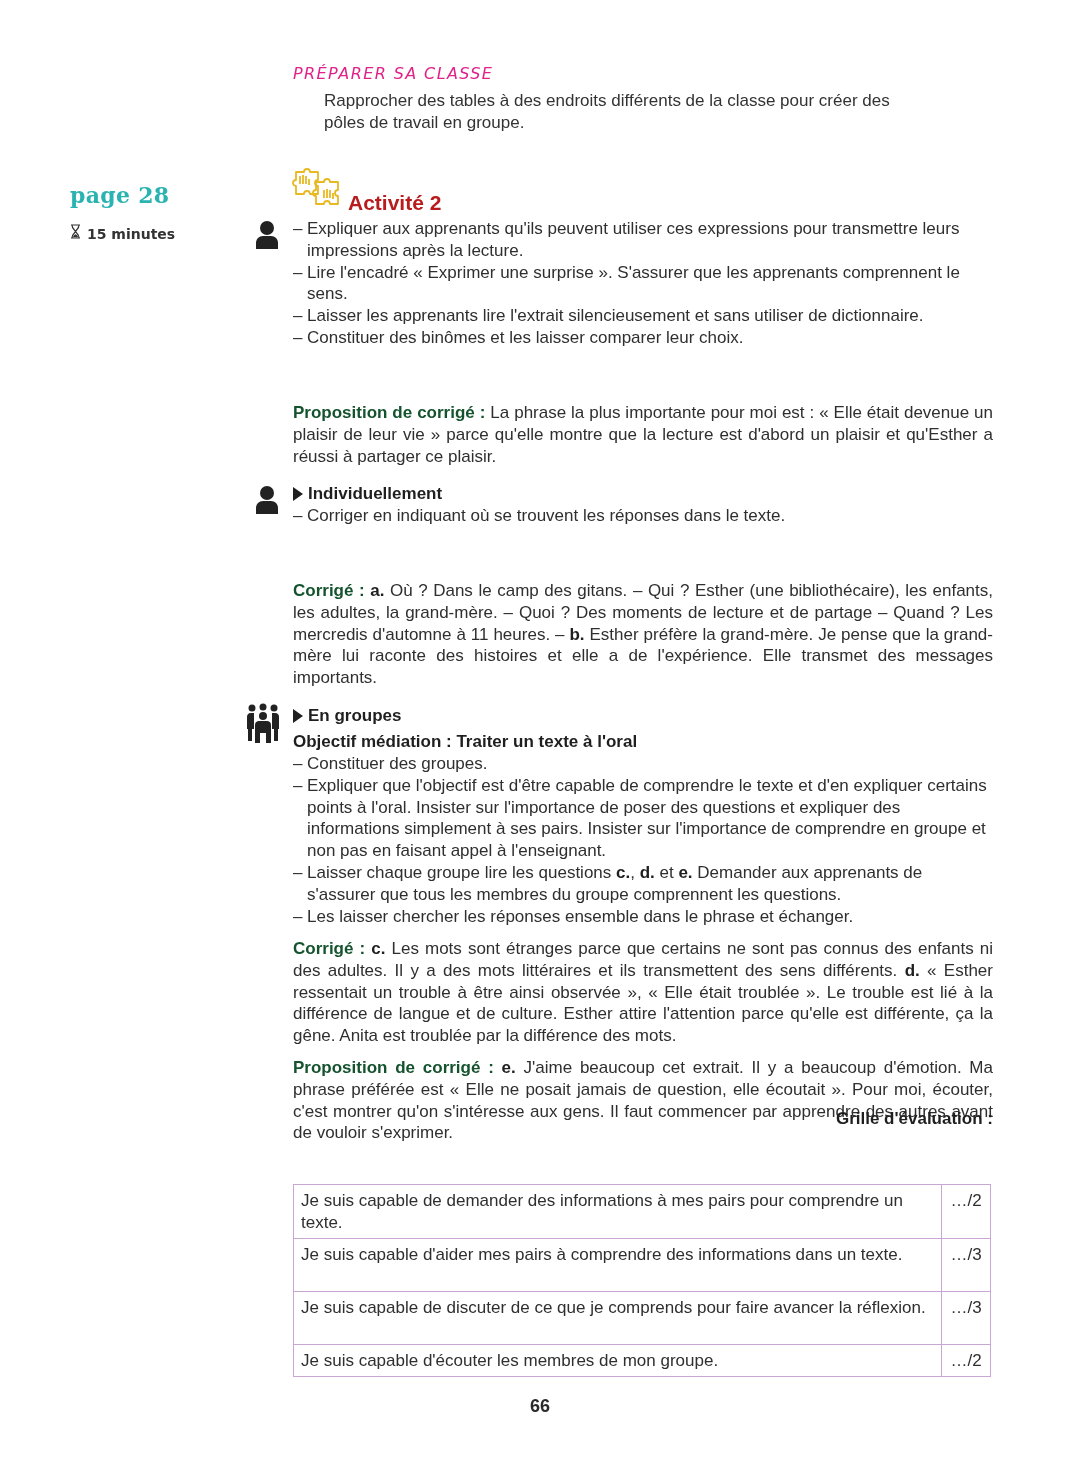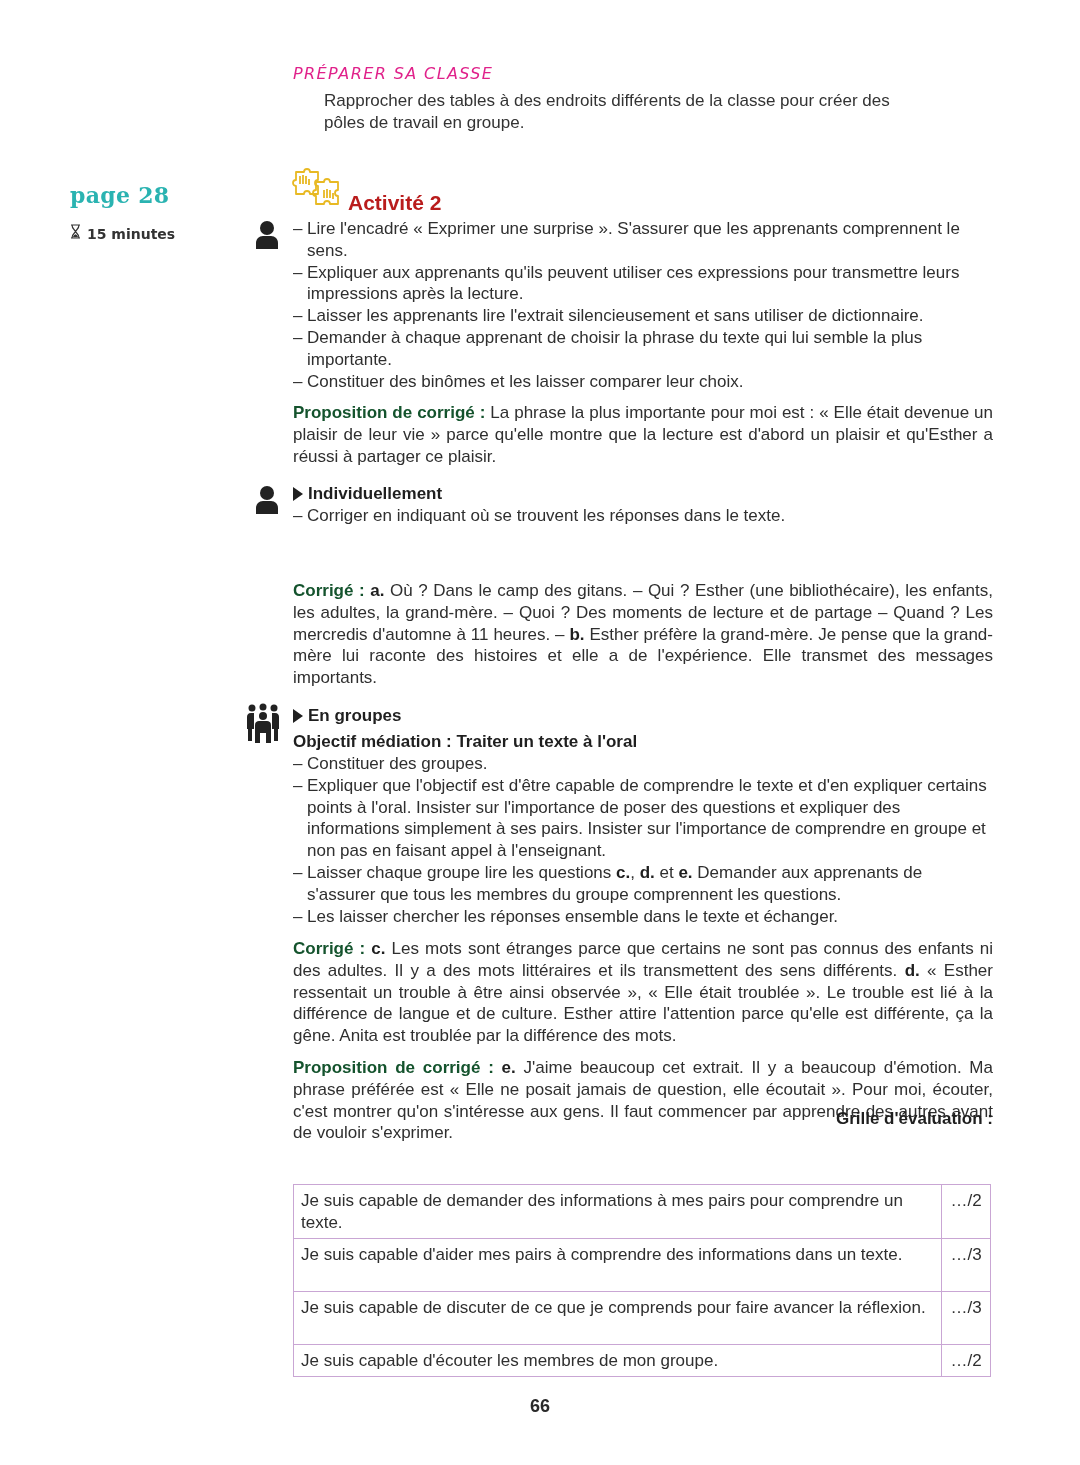--- a/index.html
+++ b/index.html
@@ -152,24 +152,23 @@
   <span class="activity-title">Activité 2</span>
 </div>
 
 <div class="abs gutter-icon" style="top:220px;">
   <svg width="24" height="30" viewBox="0 0 24 30">
       <circle cx="12" cy="8" r="7" fill="#222"></circle>
       <path d="M1 29v-6c0-4 3-7 7-7h8c4 0 7 3 7 7v6z" fill="#222"></path>
     </svg>
 </div>
 <ul class="abs col list" style="top:218px;">
+  <li>Expliquer aux apprenants qu'ils peuvent utiliser ces expressions pour transmettre leurs impressions après la lecture.</li>
   <li>Lire l'encadré « Exprimer une surprise ». S'assurer que les apprenants comprennent le sens.</li>
-  <li>Expliquer aux apprenants qu'ils peuvent utiliser ces expressions pour transmettre leurs impressions après la lecture.</li>
   <li>Laisser les apprenants lire l'extrait silencieusement et sans utiliser de dictionnaire.</li>
-  <li>Demander à chaque apprenant de choisir la phrase du texte qui lui semble la plus importante.</li>
   <li>Constituer des binômes et les laisser comparer leur choix.</li>
 </ul>
 <p class="abs col para" style="top:402px;">
   <span class="lbl-pink">Proposition de corrigé :</span><span> La phrase la plus importante pour moi est : « Elle était devenue un plaisir de leur vie » parce qu'elle montre que la lecture est d'abord un plaisir et qu'Esther a réussi à partager ce plaisir.</span>
 </p>
 
 <div class="abs gutter-icon" style="top:485px;">
   <svg width="24" height="30" viewBox="0 0 24 30">
       <circle cx="12" cy="8" r="7" fill="#222"></circle>
       <path d="M1 29v-6c0-4 3-7 7-7h8c4 0 7 3 7 7v6z" fill="#222"></path>
@@ -200,21 +199,21 @@
 </div>
 <div class="abs col sub-head" style="top:705px;">
   <span class="tri"></span>
   <span>En groupes</span>
 </div>
 <div class="abs col obj-head" style="top:731px;">Objectif médiation : Traiter un texte à l'oral</div>
 <ul class="abs col list" style="top:753px;">
   <li>Constituer des groupes.</li>
   <li>Expliquer que l'objectif est d'être capable de comprendre le texte et d'en expliquer certains points à l'oral. Insister sur l'importance de poser des questions et expliquer des informations simplement à ses pairs. Insister sur l'importance de comprendre en groupe et non pas en faisant appel à l'enseignant.</li>
   <li><span>Laisser chaque groupe lire les questions </span><b class="q">c.</b><span>, </span><b class="q">d.</b><span> et </span><b class="q">e.</b><span> Demander aux apprenants de s'assurer que tous les membres du groupe comprennent les questions.</span></li>
-  <li>Les laisser chercher les réponses ensemble dans le texte et échanger.</li>
+  <li>Les laisser chercher les réponses ensemble dans le phrase et échanger.</li>
 </ul>
 <p class="abs col para" style="top:938px;">
   <span class="lbl-pink">Corrigé :</span> <b class="q">c.</b><span> Les mots sont étranges parce que certains ne sont pas connus des enfants ni des adultes. Il y a des mots littéraires et ils transmettent des sens différents. </span><b class="q">d.</b><span> « Esther ressentait un trouble à être ainsi observée », « Elle était troublée ». Le trouble est lié à la différence de langue et de culture. Esther attire l'attention parce qu'elle est différente, ça la gêne. Anita est troublée par la différence des mots.</span>
 </p>
 <p class="abs col para" style="top:1057px;">
   <span class="lbl-pink">Proposition de corrigé :</span> <b class="q">e.</b><span> J'aime beaucoup cet extrait. Il y a beaucoup d'émotion. Ma phrase préférée est « Elle ne posait jamais de question, elle écoutait ». Pour moi, écouter, c'est montrer qu'on s'intéresse aux gens. Il faut commencer par apprendre des autres avant de vouloir s'exprimer.</span>
 </p>
 
 <div class="abs col grille-title" style="top:1108px;text-align:right;">Grille d'évaluation :</div>
 <table class="abs grid" style="left:293px; top:1184px;">

